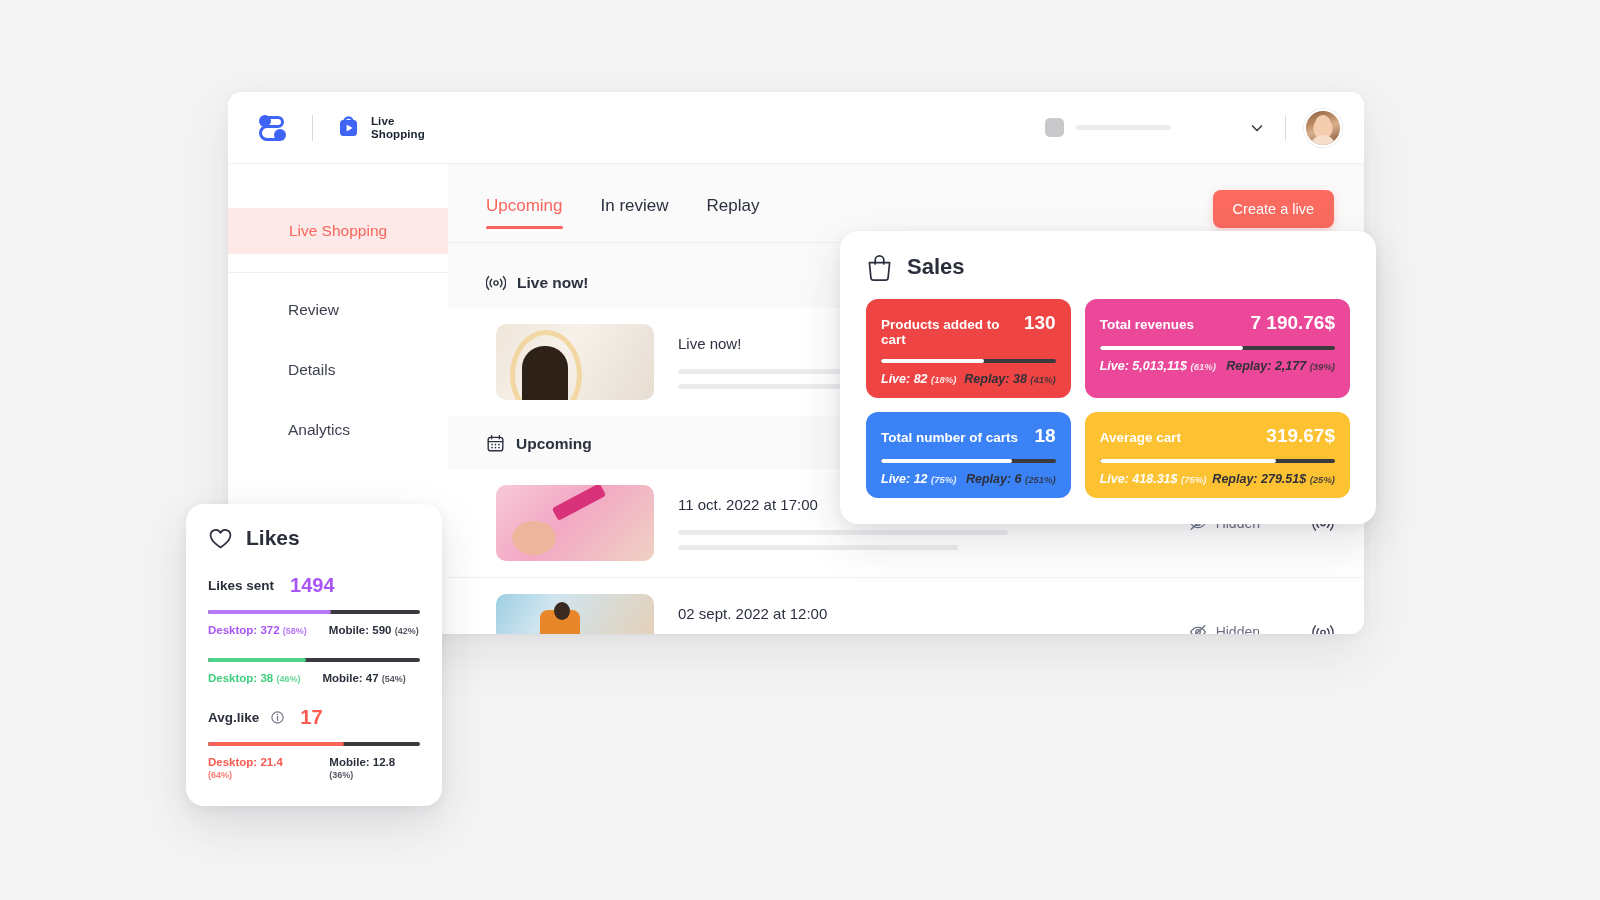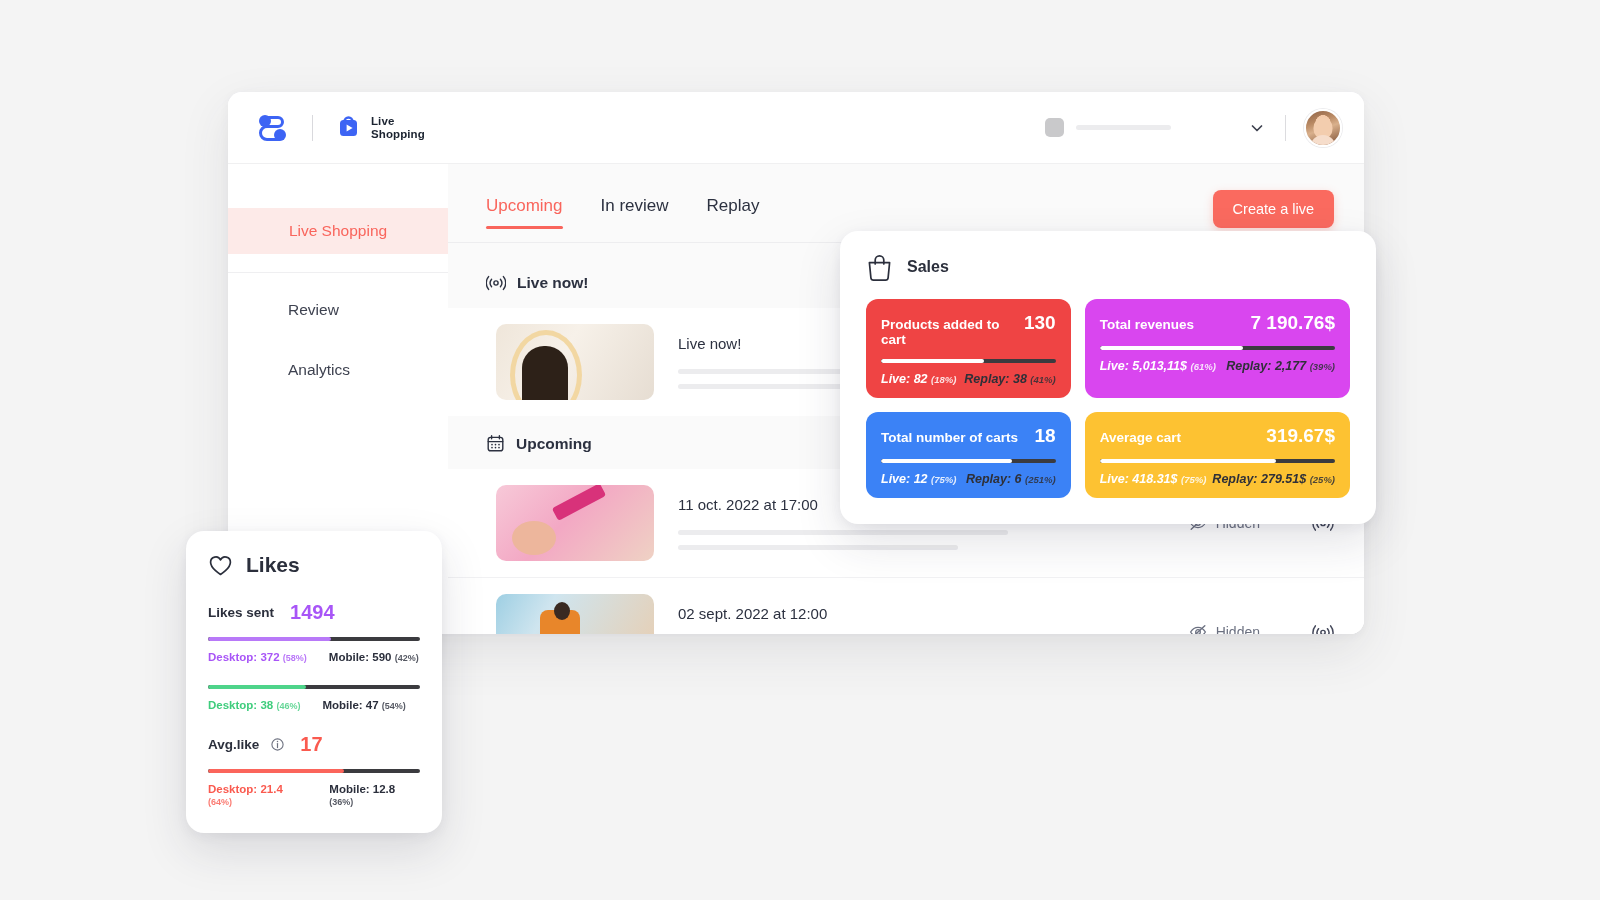--- a/index.html
+++ b/index.html
@@ -153,43 +153,43 @@
 
   
   .sales-card {
     position: absolute; left: 840px; top: 231px; width: 536px;
     background: #fff; border-radius: 18px;
     box-shadow: 0 18px 46px rgba(40,40,60,.13), 0 3px 12px rgba(40,40,60,.06);
     padding: 22px 26px 26px;
     z-index: 20;
   }
   .card-title { display: flex; align-items: center; gap: 14px; margin-bottom: 18px; }
-  .card-title span { font-size: 16px; font-weight: 700; color: #2b2f3c; }
+  .card-title span { font-size: 22px; font-weight: 700; color: #2b2f3c; }
   .tiles { display: grid; grid-template-columns: 1fr 1fr; gap: 14px; }
   .tile { border-radius: 12px; padding: 13px 15px 12px; color: #fff; }
   .tile.purple { background: #ef4444; }
-  .tile.green  { background: #d946ef; }
+  .tile.green  { background: #ec4899; }
   .tile.red    { background: #3b82f6; }
   .tile.yellow { background: #fdc232; }
   .tile-head { display: flex; align-items: baseline; justify-content: space-between; gap: 8px; }
   .tile-label { font-size: 13.5px; font-weight: 700; }
   .tile-value { font-size: 19px; font-weight: 700; white-space: nowrap; }
   .tile-bar {
     height: 4px; border-radius: 3px; background: #3b3b3f; margin: 12px 0 9px;
     position: relative; overflow: hidden;
   }
   .tile-bar > i { position: absolute; left: 0; top: 0; bottom: 0; background: #fff; border-radius: 3px; display: block; }
   .tile-foot { display: flex; align-items: baseline; justify-content: space-between; gap: 6px; font-style: italic; }
   .tile-foot .lv { font-size: 12.5px; font-weight: 700; color: #ffffff; white-space: nowrap; }
   .tile-foot .rp { font-size: 12.5px; font-weight: 700; color: #2f3038; white-space: nowrap; }
   .pct { font-size: 9.5px; font-weight: 700; opacity: .85; }
 
   
   .likes-card {
-    position: absolute; left: 186px; top: 531px; width: 256px;
+    position: absolute; left: 186px; top: 504px; width: 256px;
     background: #fff; border-radius: 18px;
     box-shadow: 0 18px 46px rgba(40,40,60,.13), 0 3px 12px rgba(40,40,60,.06);
     padding: 22px 22px 26px;
     z-index: 25;
   }
   .likes-title { display: flex; align-items: center; gap: 13px; margin-bottom: 24px; }
   .likes-title span { font-size: 21px; font-weight: 700; color: #2b2f3c; }
   .metric { margin-bottom: 22px; }
   .metric:last-child { margin-bottom: 0; }
   .metric-head { display: flex; align-items: center; gap: 12px; margin-bottom: 13px; }
@@ -271,20 +271,23 @@
 
       <div class="sidebar">
         <div class="side-item" style="height:26px"></div>
         <div class="side-item active">
           <span>Live Shopping</span>
         </div>
         <div class="side-sep"></div>
         <div class="side-group">
           <div class="side-item">
             <span>Review</span>
+          </div>
+          <div class="side-item">
+            <span>Details</span>
           </div>
           <div class="side-item">
             <span>Analytics</span>
           </div>
         </div>
       </div>
 
       <div class="content">
 
         <div class="content-head">

